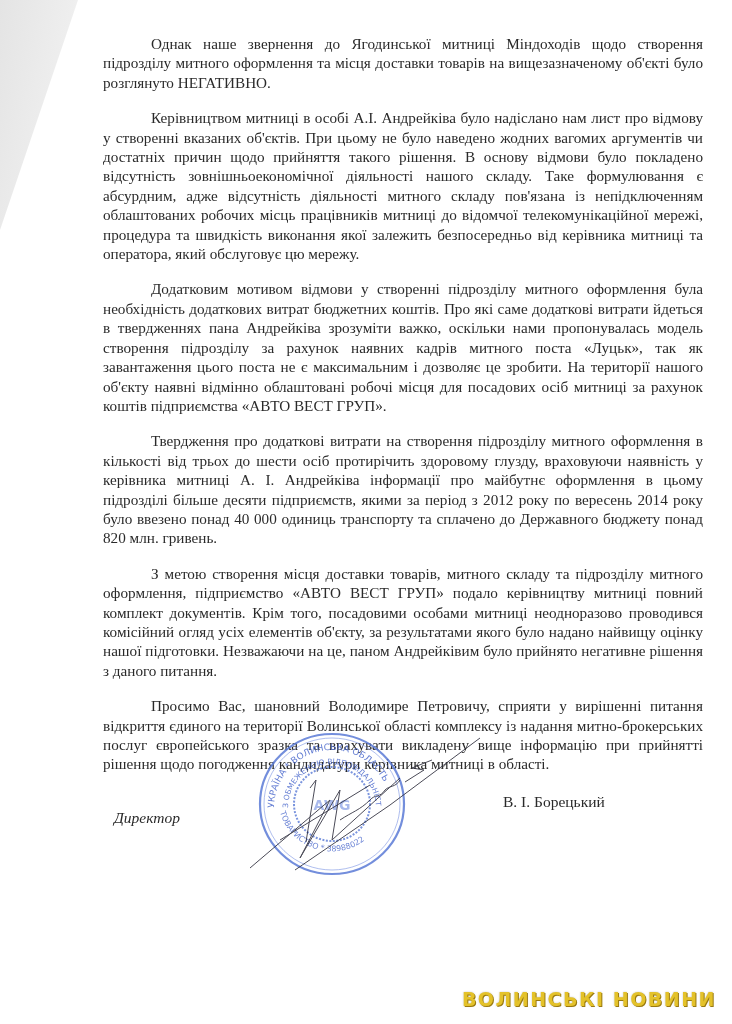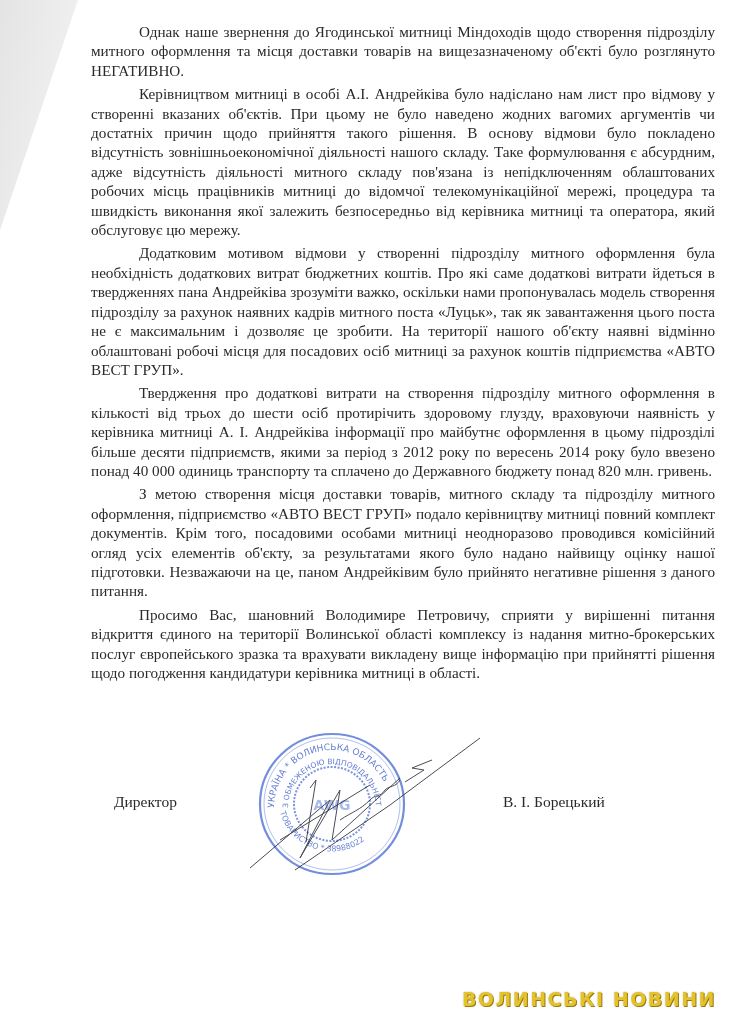--- a/index.html
+++ b/index.html
@@ -11,26 +11,26 @@
   }
   .fold {
     position: absolute; left: 0; top: 0; width: 90px; height: 240px;
     background: linear-gradient(100deg, #e4e4e4 0%, #eeeeee 55%, rgba(255,255,255,0) 100%);
     clip-path: polygon(0 0, 78px 0, 0 230px);
   }
   .page {
     position: absolute; left: 87px; top: 18px; width: 632px;
     font-size: 15.2px; line-height: 19.4px; text-align: justify;
   }
-  .para { margin: 4px; text-indent: 48px; }
+  .para { margin: 16px; text-indent: 48px; }
   .sig-row {
     position: absolute; top: 793px; left: 0; width: 732px; height: 24px;
     font-size: 15.5px;
   }
-  .sig-title { position: absolute; left: 114px; top: 0; }
+  .sig-title { position: absolute; left: 114px; top: 16px; font-style: italic; }
   .sig-name { position: absolute; left: 503px; top: 0; }
   .stamp { position: absolute; left: 252px; top: 728px; width: 160px; height: 152px; }
   .signature { position: absolute; left: 240px; top: 730px; width: 250px; height: 150px; }
   .watermark {
     position: absolute; right: 16px; bottom: 14px;
     font-family: "DejaVu Sans", sans-serif; font-weight: bold; font-size: 19px;
     letter-spacing: 1.5px; color: #e4c22a;
     text-shadow: 1px 1px 0 #9a7a10, 0 0 2px rgba(0,0,0,0.25);
   }
 </style>

